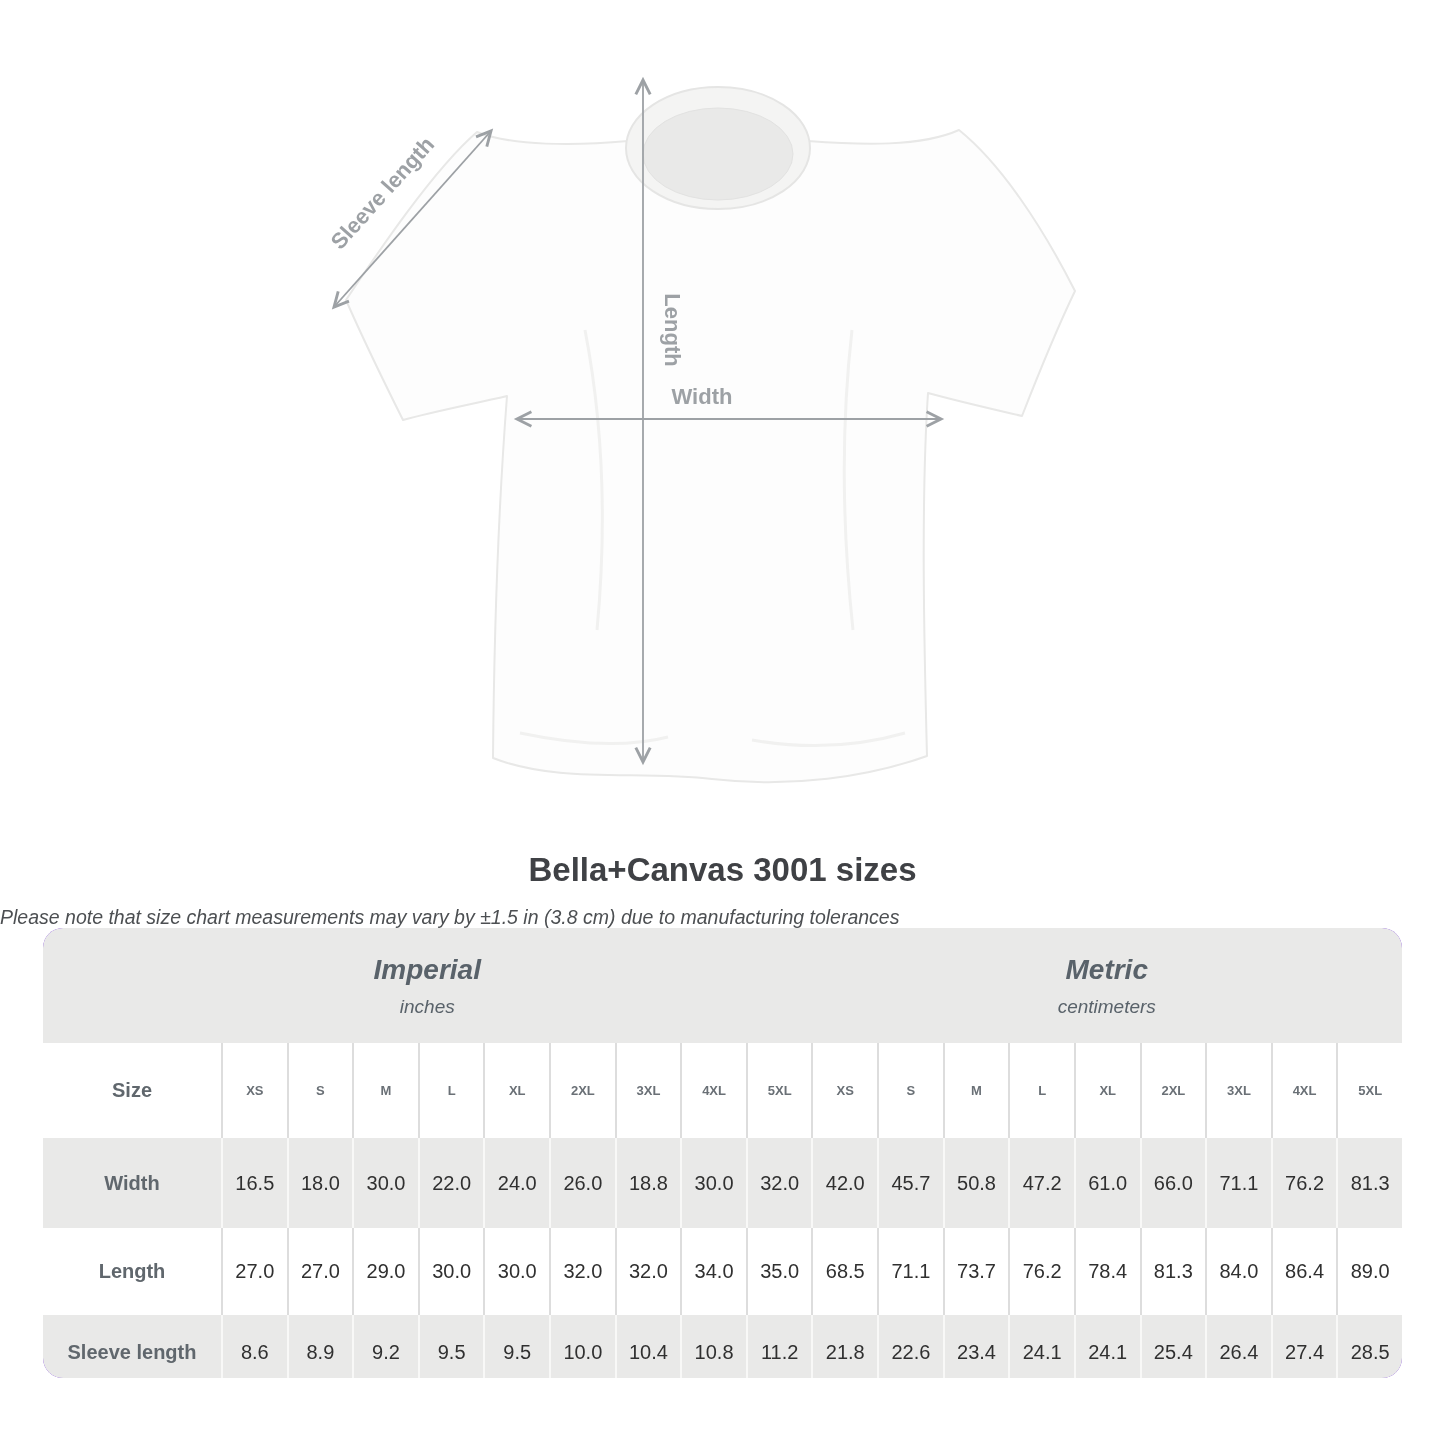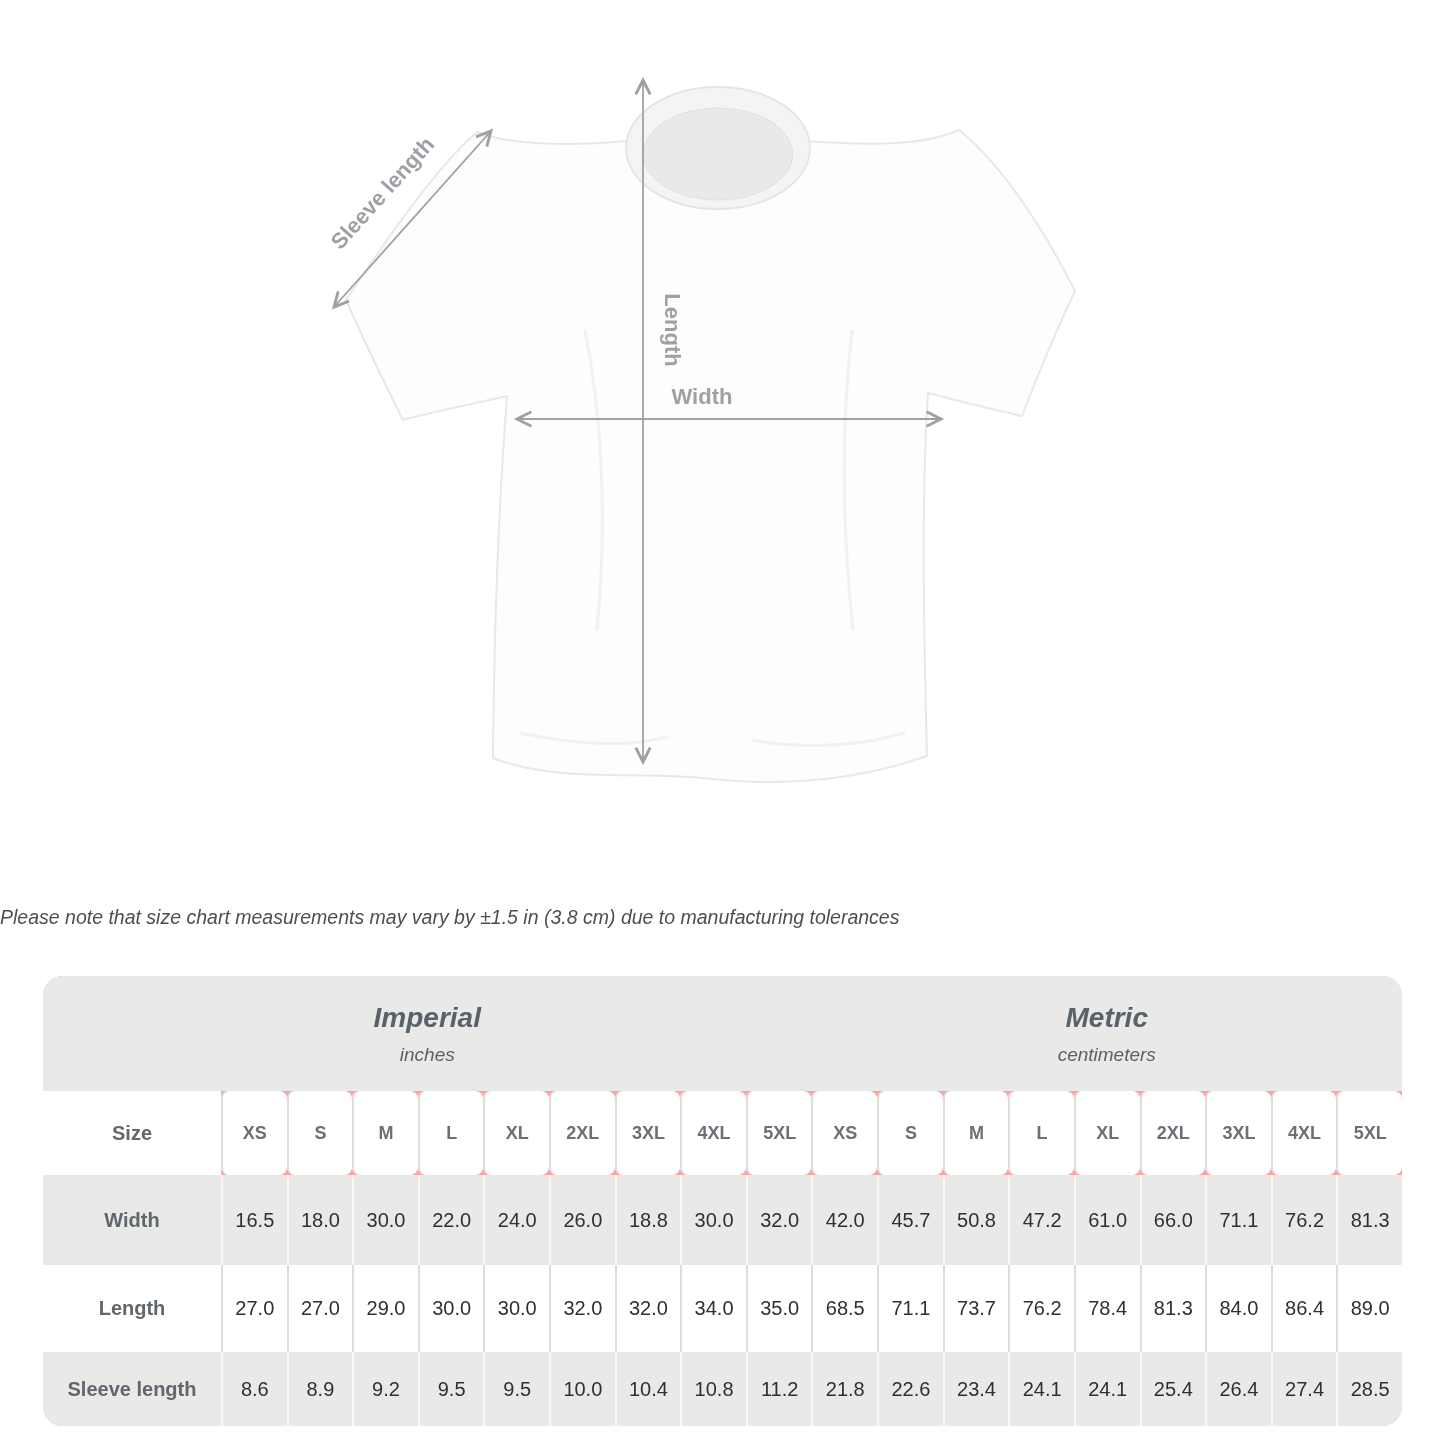--- a/index.html
+++ b/index.html
@@ -15,47 +15,47 @@
     text-align:center; font-size:33px; line-height:44px; font-weight:bold;
     color:#3f4145;
   }
   .subtitle {
     position:absolute; top:902px; left:0; width:100%; margin:0;
     text-align:left; font-style:italic; font-size:19.5px; line-height:30px;
     color:#4c4f52;
   }
 
   .card {
-    position:absolute; top:976px; left:43px; width:1359px; height:450px;
-    border-radius:20px; overflow:hidden; background:#fca5a5;
+    position:absolute; top:928px; left:43px; width:1359px; height:450px;
+    border-radius:20px; overflow:hidden; background:#6d28d9;
   }
   table.sizes {
     width:100%; height:100%; border-collapse:separate; border-spacing:0;
     table-layout:fixed;
   }
   td { padding:0; text-align:center; vertical-align:middle; }
 
   tr.band-row { height:115px; }
   tr.band-row td { background:#e9e9e8; }
   .band-title { font-size:28px; font-weight:bold; font-style:italic; color:#59626a; line-height:36px; }
   .band-sub   { font-size:19px; font-style:italic; color:#59626a; line-height:26px; margin-top:6px; }
 
   tr.r td { border-left:2px solid transparent; }
   tr.r td:first-child { border-left:none; }
   tr.white { background:#ffffff; }
   tr.white td { border-left-color:#dddddd; }
   tr.gray  { background:#e9e9e8; }
   tr.gray td { border-left-color:#f8f8f7; }
 
-  tr.size-row { height:84px; }
+  tr.size-row { height:95px; }
   tr.row-w { height:90px; }
   tr.row-l { height:87px; }
   tr.row-s { height:74px; }
 
-  td.sz  { font-weight:bold; color:#6a7076; font-size:18px;border-radius:8px; }
+  td.sz  { font-weight:bold; color:#6a7076; font-size:13px; }
   td.num { color:#303030; font-size:20px; }
   td.lab { font-weight:bold; color:#60676d; font-size:20px; }
 
   .shirt-outline { fill:#fdfdfd; stroke:#e8e8e7; stroke-width:2; stroke-linejoin:round; }
   .fold { fill:none; stroke:#f1f1f0; stroke-width:3; }
   .measure-line { stroke:#9da1a5; stroke-width:1.8; fill:none; }
   .measure-label { fill:#9da1a5; font-size:22px; font-weight:bold; }
 </style>
 </head>
 <body>
@@ -96,20 +96,21 @@
     <line class="measure-line" x1="334" y1="307" x2="491" y2="131" marker-start="url(#ah)" marker-end="url(#ah)"></line>
     <text class="measure-label" text-anchor="middle" transform="translate(388,198) rotate(-48)">Sleeve length</text>
 
     <line class="measure-line" x1="643" y1="80" x2="643" y2="762" marker-start="url(#ah)" marker-end="url(#ah)"></line>
     <text class="measure-label" text-anchor="middle" transform="translate(665,330) rotate(90)">Length</text>
 
     <line class="measure-line" x1="517" y1="419" x2="941" y2="419" marker-start="url(#ah)" marker-end="url(#ah)"></line>
     <text class="measure-label" text-anchor="middle" x="702" y="404">Width</text>
   </svg>
 
+  <h1 class="title">Bella+Canvas 3001 sizes</h1>
   <p class="subtitle">Please note that size chart measurements may vary by ±1.5 in (3.8 cm) due to manufacturing tolerances</p>
 
   <div class="card">
     <table class="sizes">
       <colgroup>
         <col style="width:178px">
         <col span="18">
       </colgroup>
       <tbody>
         <tr class="band-row">

